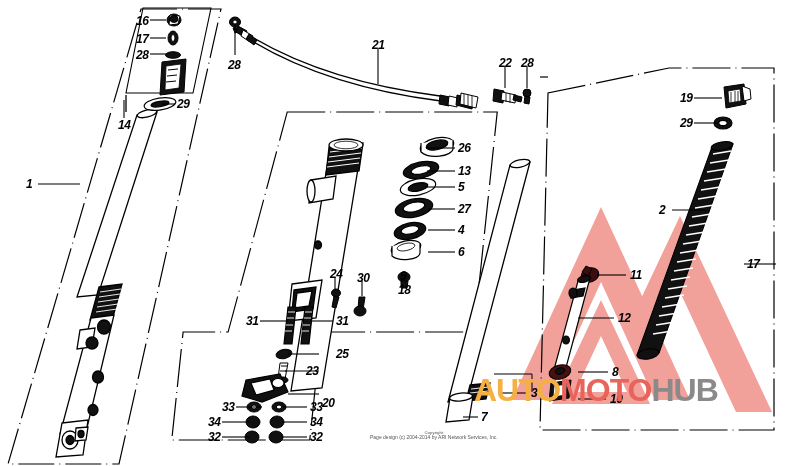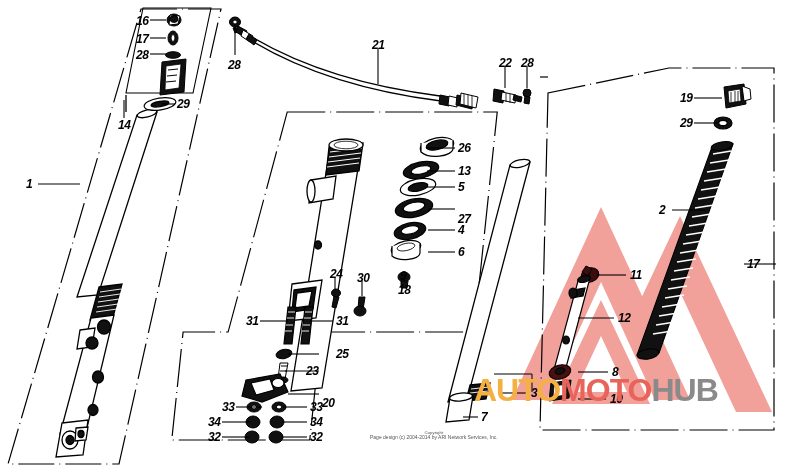--- a/index.html
+++ b/index.html
@@ -402,21 +402,21 @@
       <div class="lbl" style="left: 747px; top: 258px;">17</div>
       <div class="lbl" style="left: 398px; top: 284px;">18</div>
       <div class="lbl" style="left: 680px; top: 92px;">19</div>
       <div class="lbl" style="left: 322px; top: 397px;">20</div>
       <div class="lbl" style="left: 372px; top: 39px;">21</div>
       <div class="lbl" style="left: 499px; top: 57px;">22</div>
       <div class="lbl" style="left: 306px; top: 365px;">23</div>
       <div class="lbl" style="left: 330px; top: 268px;">24</div>
       <div class="lbl" style="left: 336px; top: 348px;">25</div>
       <div class="lbl" style="left: 458px; top: 142px;">26</div>
-      <div class="lbl" style="left: 458px; top: 203px; margin-top: 10px;">27</div>
+      <div class="lbl" style="left: 458px; top: 203px;">27</div>
       <div class="lbl" style="left: 136px; top: 49px;">28</div>
       <div class="lbl" style="left: 228px; top: 59px;">28</div>
       <div class="lbl" style="left: 521px; top: 57px;">28</div>
       <div class="lbl" style="left: 177px; top: 98px;">29</div>
       <div class="lbl" style="left: 680px; top: 117px;">29</div>
       <div class="lbl" style="left: 357px; top: 272px;">30</div>
       <div class="lbl" style="left: 246px; top: 315px;">31</div>
       <div class="lbl" style="left: 336px; top: 315px;">31</div>
       <div class="lbl" style="left: 208px; top: 431px;">32</div>
       <div class="lbl" style="left: 310px; top: 431px;">32</div>

